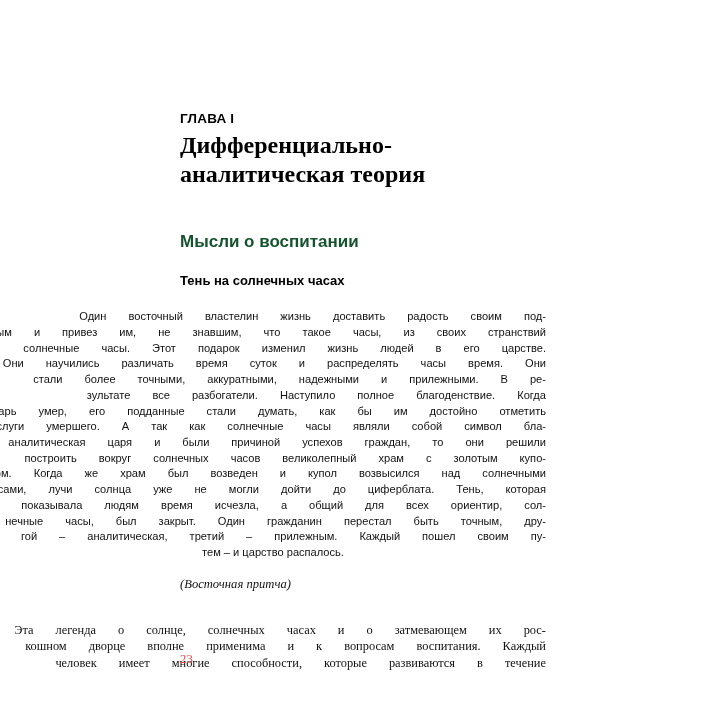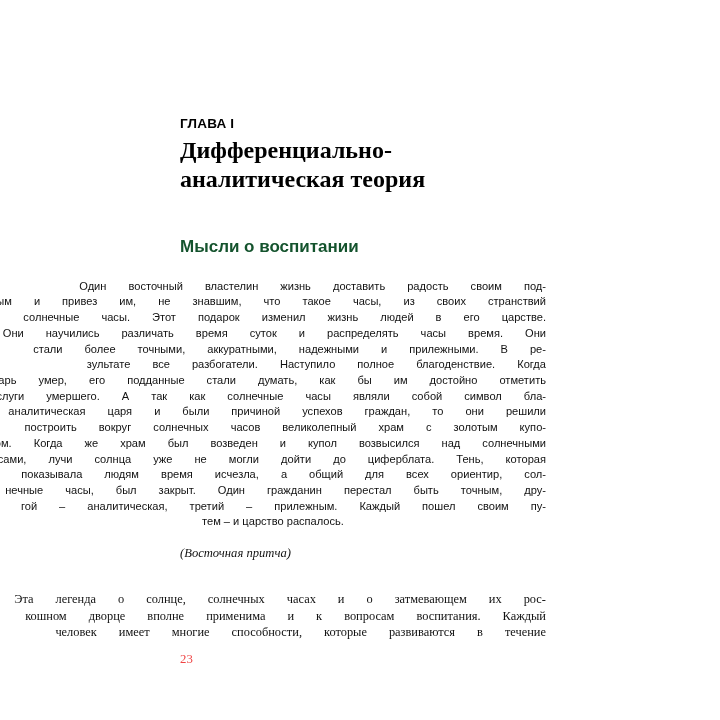--- a/index.html
+++ b/index.html
@@ -27,22 +27,21 @@
   
   .content {
     position: absolute;
     left: 180px;
     top: 0;
     width: 366px;
   }
 
   
   .chapter-block {
-    padding-top: 89px;
-    margin-top: 28px;
+    padding-top: 112px;
   }
   .chapter-label {
     font-family: "Liberation Sans", sans-serif;
     font-weight: bold;
     font-size: 13.5px;
     letter-spacing: 0.2px;
     line-height: 1.1;
     color: #000000;
     margin: 0;
   }
@@ -144,20 +143,21 @@
     <div class="chapter-block">
       <div class="chapter-label">ГЛАВА I</div>
       <div class="chapter-title">
         <span class="line">Дифференциально-</span>
         <span class="line">аналитическая теория</span>
       </div>
     </div>
 
     <h2 class="section-title">Мысли о воспитании</h2>
 
+    <h3 class="subsection-title">Тень на солнечных часах</h3>
 
     <div class="para para-sans" id="parable-para">
         <div class="jline indent"><span class="w">Один</span><span class="w">восточный</span><span class="w">властелин</span><span class="w">жизнь</span><span class="w">доставить</span><span class="w">радость</span><span class="w">своим</span><span class="w">под-</span></div>
         <div class="jline"><span class="w">данным</span><span class="w">и</span><span class="w">привез</span><span class="w">им,</span><span class="w">не</span><span class="w">знавшим,</span><span class="w">что</span><span class="w">такое</span><span class="w">часы,</span><span class="w">из</span><span class="w">своих</span><span class="w">странствий</span></div>
         <div class="jline"><span class="w">солнечные</span><span class="w">часы.</span><span class="w">Этот</span><span class="w">подарок</span><span class="w">изменил</span><span class="w">жизнь</span><span class="w">людей</span><span class="w">в</span><span class="w">его</span><span class="w">царстве.</span></div>
         <div class="jline"><span class="w">Они</span><span class="w">научились</span><span class="w">различать</span><span class="w">время</span><span class="w">суток</span><span class="w">и</span><span class="w">распределять</span><span class="w">часы</span><span class="w">время.</span><span class="w">Они</span></div>
         <div class="jline"><span class="w">стали</span><span class="w">более</span><span class="w">точными,</span><span class="w">аккуратными,</span><span class="w">надежными</span><span class="w">и</span><span class="w">прилежными.</span><span class="w">В</span><span class="w">ре-</span></div>
         <div class="jline"><span class="w">зультате</span><span class="w">все</span><span class="w">разбогатели.</span><span class="w">Наступило</span><span class="w">полное</span><span class="w">благоденствие.</span><span class="w">Когда</span></div>
         <div class="jline"><span class="w">царь</span><span class="w">умер,</span><span class="w">его</span><span class="w">подданные</span><span class="w">стали</span><span class="w">думать,</span><span class="w">как</span><span class="w">бы</span><span class="w">им</span><span class="w">достойно</span><span class="w">отметить</span></div>
         <div class="jline"><span class="w">заслуги</span><span class="w">умершего.</span><span class="w">А</span><span class="w">так</span><span class="w">как</span><span class="w">солнечные</span><span class="w">часы</span><span class="w">являли</span><span class="w">собой</span><span class="w">символ</span><span class="w">бла-</span></div>

